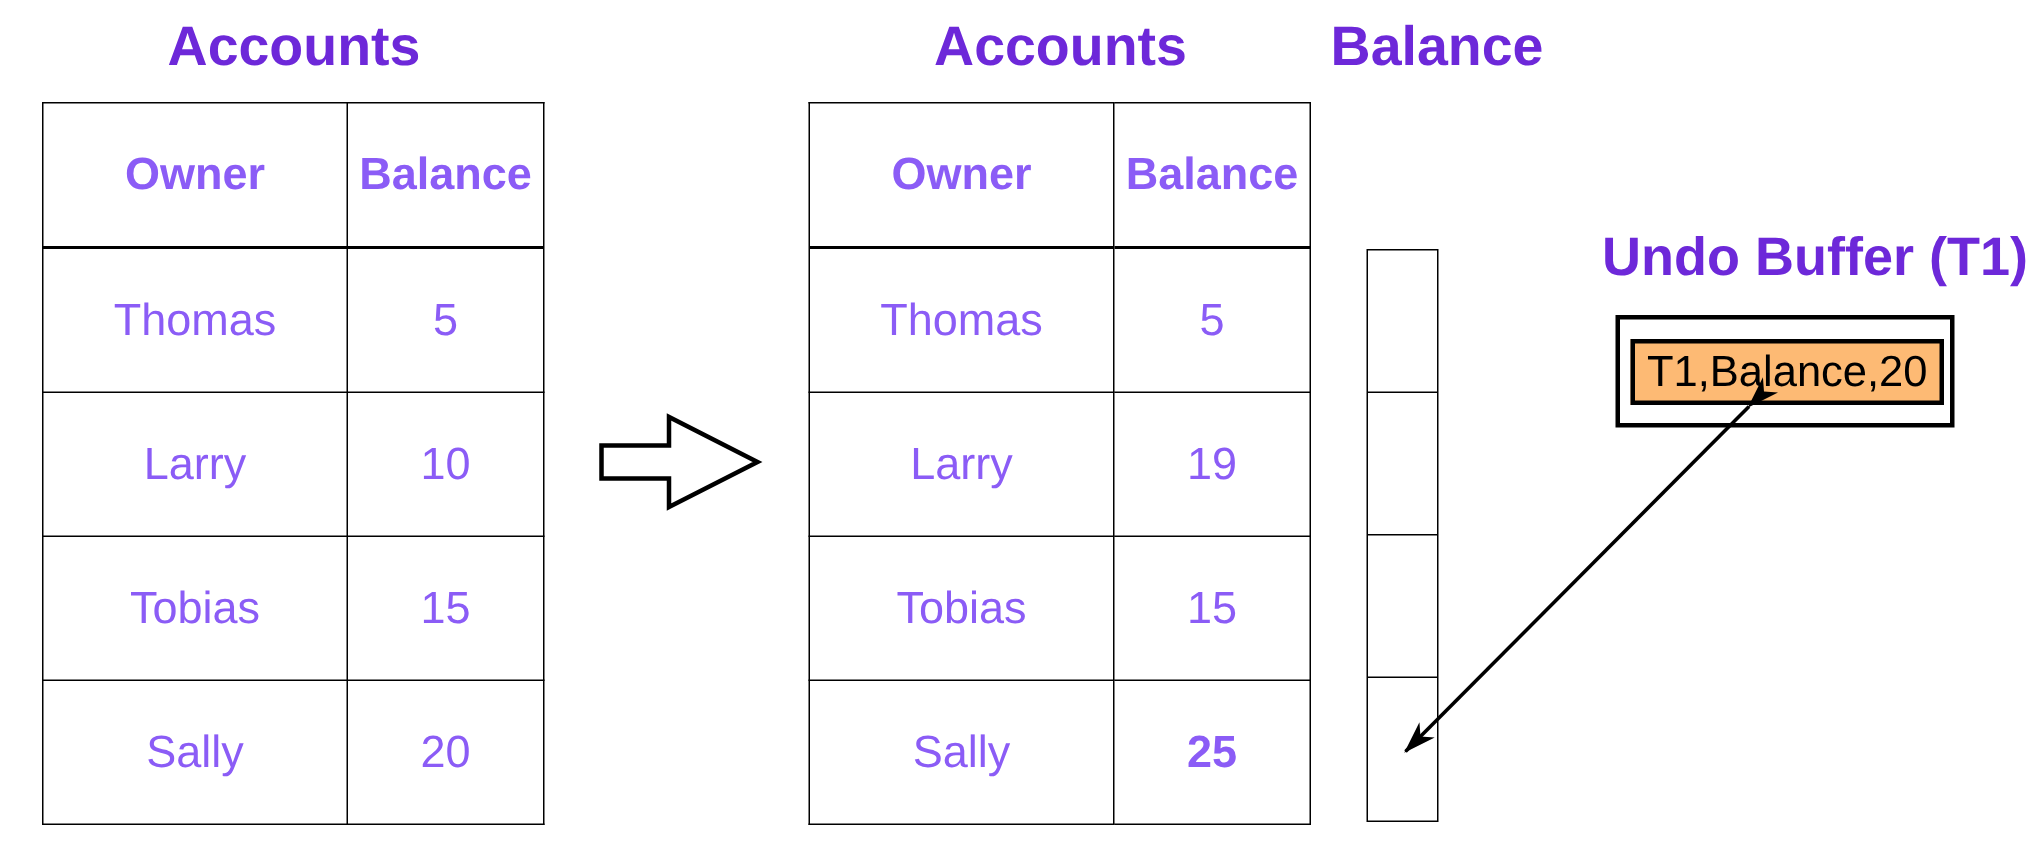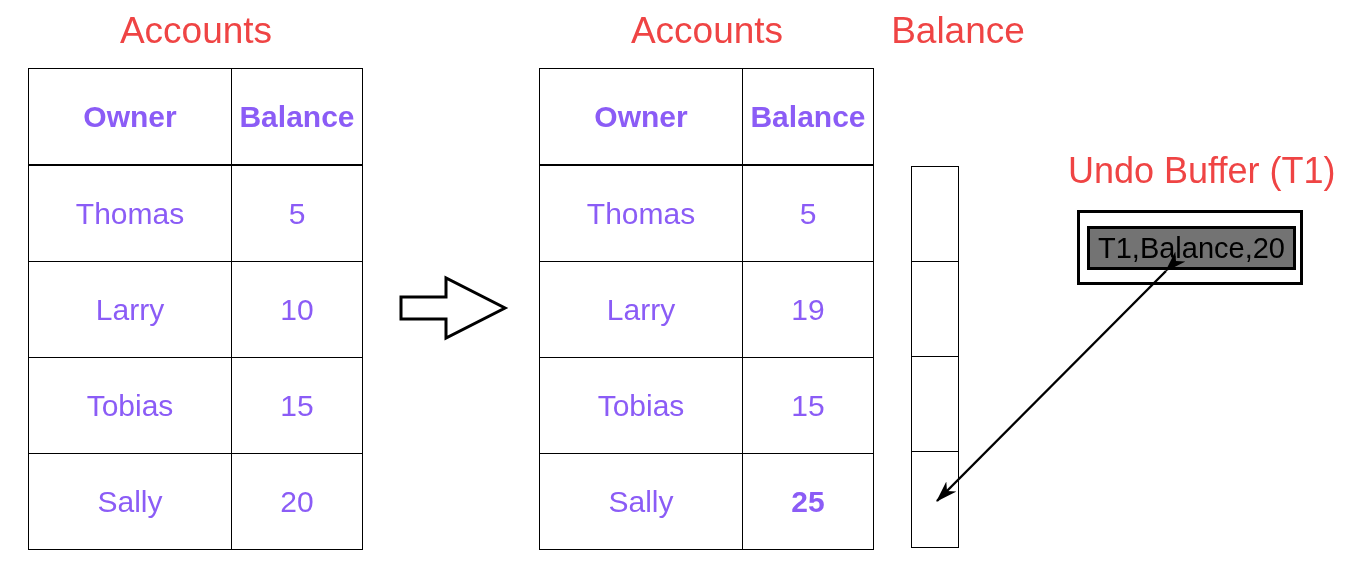--- a/index.html
+++ b/index.html
@@ -20,25 +20,25 @@
     position: absolute;
     left: 0; top: 0;
     width: 1358px;
     height: 570px;
   }
 
   
   .title {
     position: absolute;
     font-size: 37px;
-    font-weight: 400;
+    font-weight: 700;
     line-height: 1;
     white-space: nowrap;
     text-align: center;
-    color: #ef4444;
+    color: #6d28d9;
   }
   #title-accounts-before { left: 36px;  top: 12px; width: 320px; }
   #title-accounts-after  { left: 547px; top: 12px; width: 320px; }
   #title-versions        { left: 838px; top: 12px; width: 240px; }
   #title-undo-buffer     { left: 1068px; top: 153px; width: 290px; text-align: left; font-size: 36px; }
 
   
   .acct-table {
     position: absolute;
     border-collapse: collapse;
@@ -106,21 +106,21 @@
     background: #fff;
   }
   #undo-buffer-inner {
     position: absolute;
     left: 7px;
     top: 13px;
     width: 209px;
     height: 44px;
     border: 3px solid #000;
     box-sizing: border-box;
-    background: #737373;
+    background: #fdba74;
     display: flex;
     align-items: center;
     justify-content: center;
   }
   #undo-buffer-entry {
     font-size: 29px;
     line-height: 1;
     white-space: nowrap;
     color: #000;
   }

